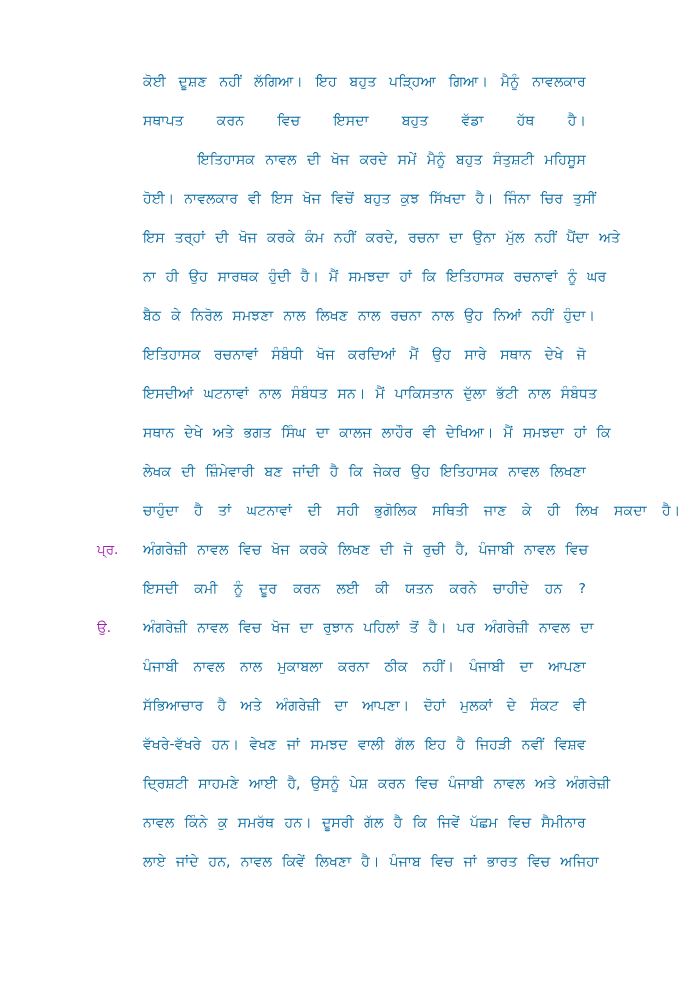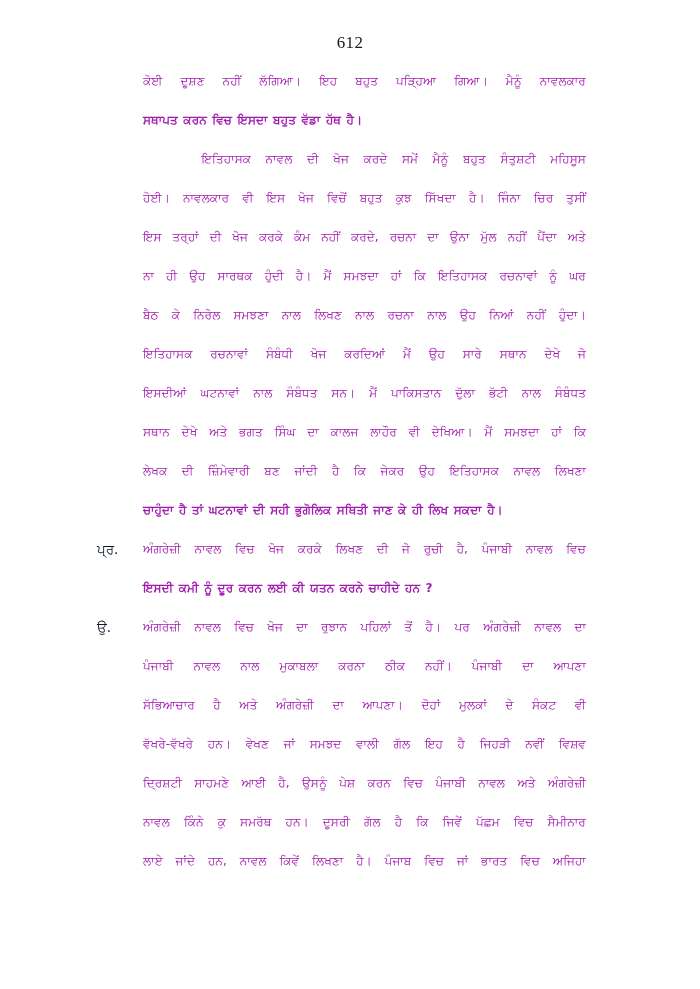--- a/index.html
+++ b/index.html
@@ -51,63 +51,62 @@
     align-items: flex-start;
     width: 100%;
   }
 
   .marker {
     flex: 0 0 46px;
     width: 46px;
     font-family: "DejaVu Sans", "Liberation Sans", sans-serif;
     font-size: 13.5px;
     line-height: 39px;
-    color: #0f172a;
+    color: #a21caf;
     white-space: nowrap;
   }
 
   .body {
     flex: 1 1 auto;
     min-width: 0;
   }
 
   
   .block.no-marker .marker { visibility: hidden; }
 
   
   .tline {
     font-family: "DejaVu Sans", "Liberation Sans", sans-serif;
-    font-size: 12px;
+    font-size: 14px;
     line-height: 39px;
-    color: #a21caf;
+    color: #0369a1;
     white-space: nowrap;
     display: flex;
     justify-content: space-between;
     letter-spacing: 0.1px;
+    gap: 10px;
   }
   .tline.justify {
     
   }
   .tline.last {
-    justify-content: flex-start;
-    font-weight: bold;
+    justify-content: space-between;
   }
   .tline.last .w + .w { margin-left: 5.5px; }
 
   .tline .w { display: inline-block; }
 
   
   .indent { display: inline-block; width: 44px; }
 </style>
 </head>
 <body>
 
 <div class="page">
 
-  <div class="folio">612</div>
 
   <div class="column">
       <div class="block no-marker">
         <div class="marker"></div>
         <div class="body">
           <div class="tline justify">
             <span class="w">ਕੋਈ</span>
             <span class="w">ਦੂਸ਼ਣ</span>
             <span class="w">ਨਹੀਂ</span>
             <span class="w">ਲੱਗਿਆ।</span>

